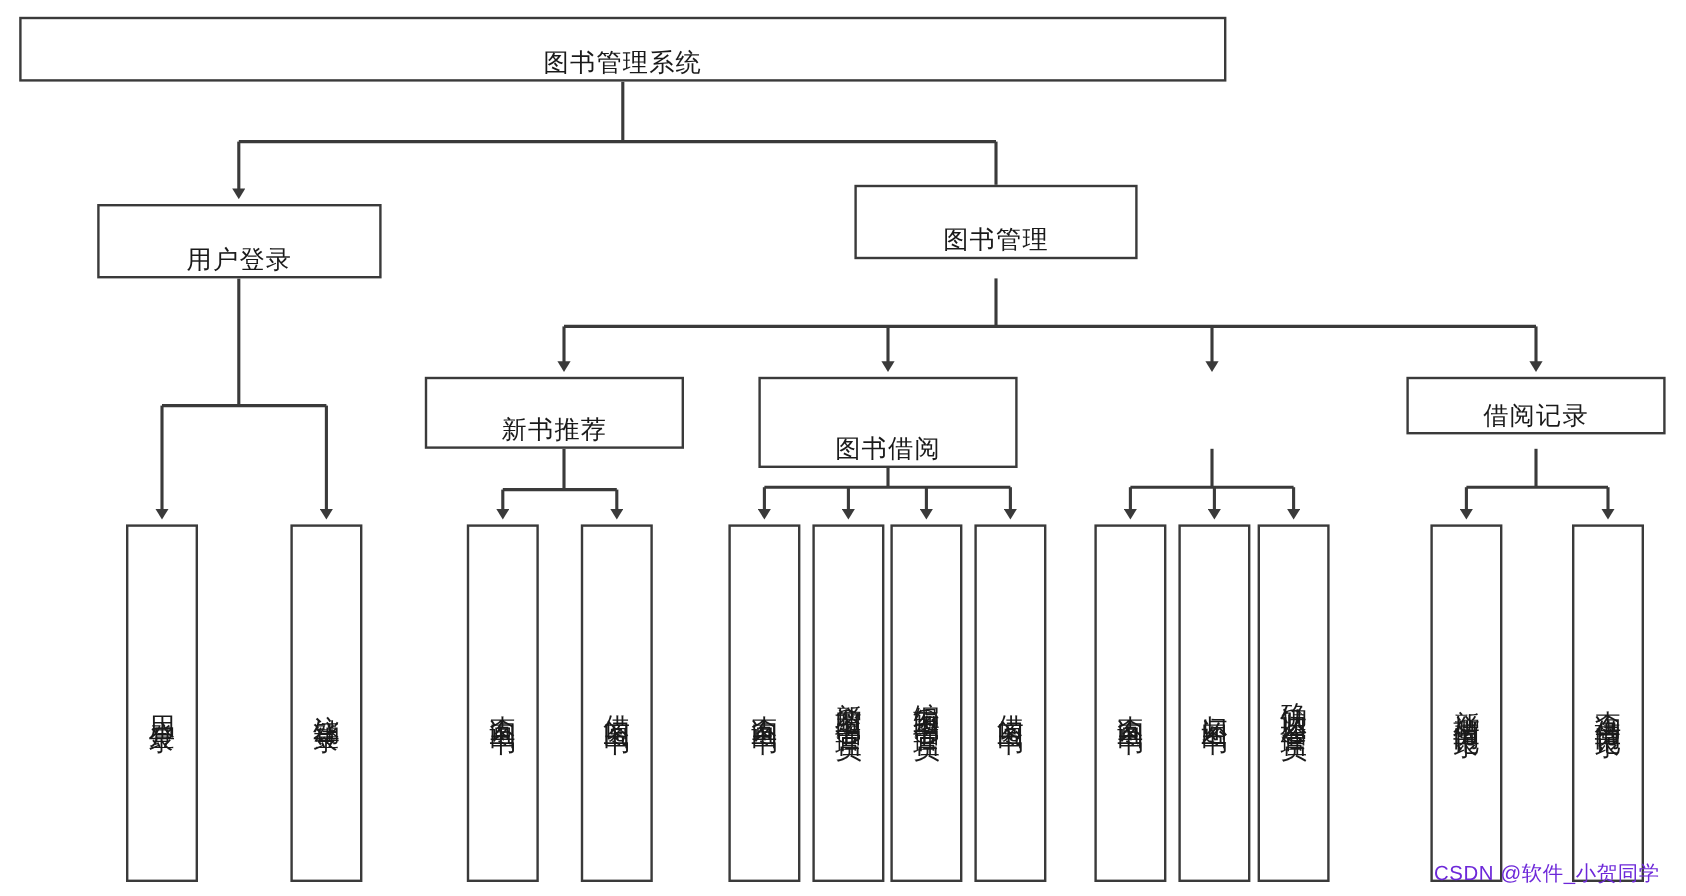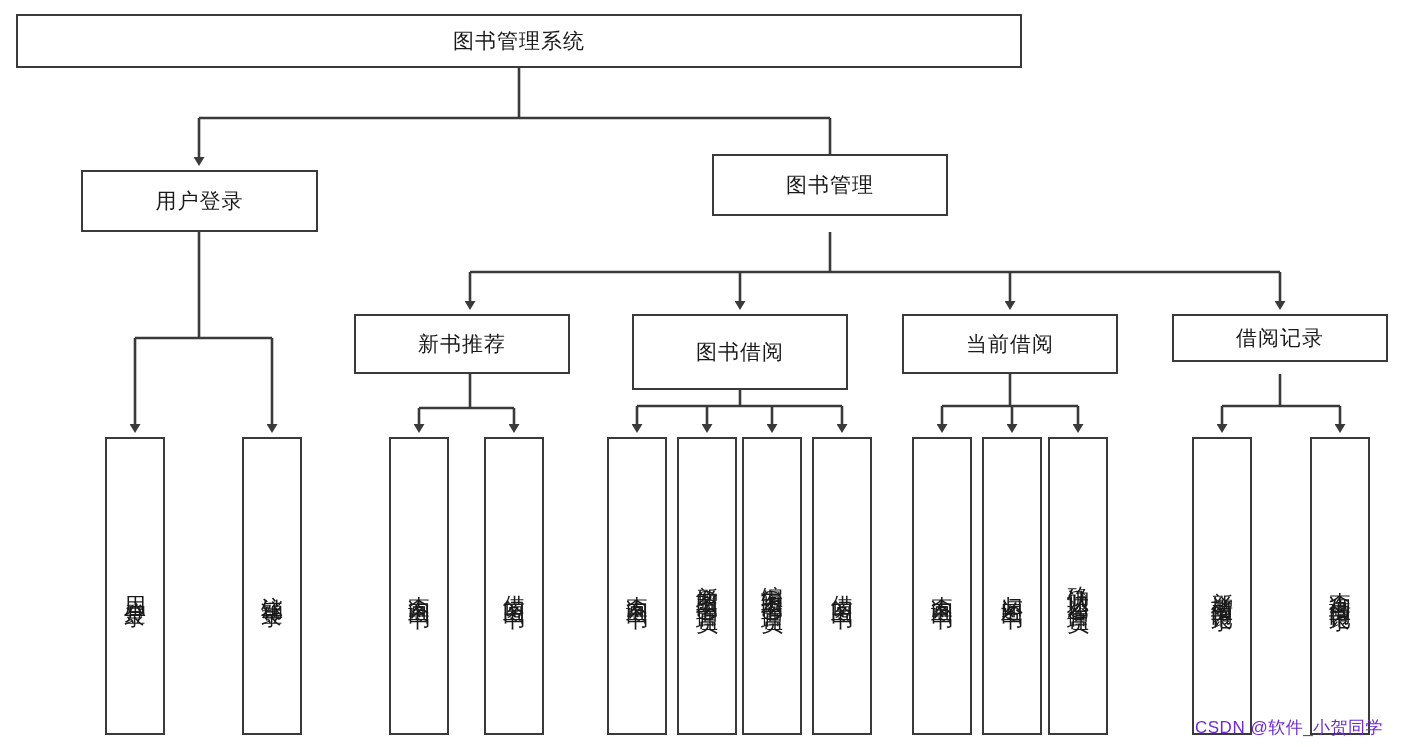--- a/index.html
+++ b/index.html
@@ -24,21 +24,21 @@
     width: 1405px;
     height: 747px;
     pointer-events: none;
   }
   .node {
     position: absolute;
     box-sizing: border-box;
     background: #ffffff;
     border: 2px solid #3a3a3a;
     display: flex;
-    align-items: center;
+    align-items: flex-end;
     justify-content: center;
     color: #1a1a1a;
   }
   .node-label {
     font-size: 21px;
     line-height: 1.25;
     letter-spacing: 1px;
     white-space: nowrap;
     text-align: center;
   }
@@ -129,23 +129,20 @@
   <div class="node" id="node-l2-1" style="left: 712px; top: 154px; width: 236px; height: 62px;">
     <span class="node-label">图书管理</span>
   </div>
 
   <div class="node" id="node-l3-0" style="left: 354px; top: 314px; width: 216px; height: 60px;">
     <span class="node-label">新书推荐</span>
   </div>
   <div class="node" id="node-l3-1" style="left: 632px; top: 314px; width: 216px; height: 76px;">
     <span class="node-label">图书借阅</span>
   </div>
-  <div class="node" id="node-l3-2" style="left: 902px; top: 314px; width: 216px; height: 60px;">
-    <span class="node-label">当前借阅</span>
-  </div>
   <div class="node" id="node-l3-3" style="left: 1172px; top: 314px; width: 216px; height: 48px;">
     <span class="node-label">借阅记录</span>
   </div>
 
   <div class="node vertical" id="node-leaf-0" style="left: 105px; top: 437px; width: 60px; height: 298px;">
     <span class="node-label">用户登录</span>
   </div>
   <div class="node vertical" id="node-leaf-1" style="left: 242px; top: 437px; width: 60px; height: 298px;">
     <span class="node-label">注销登录</span>
   </div>

